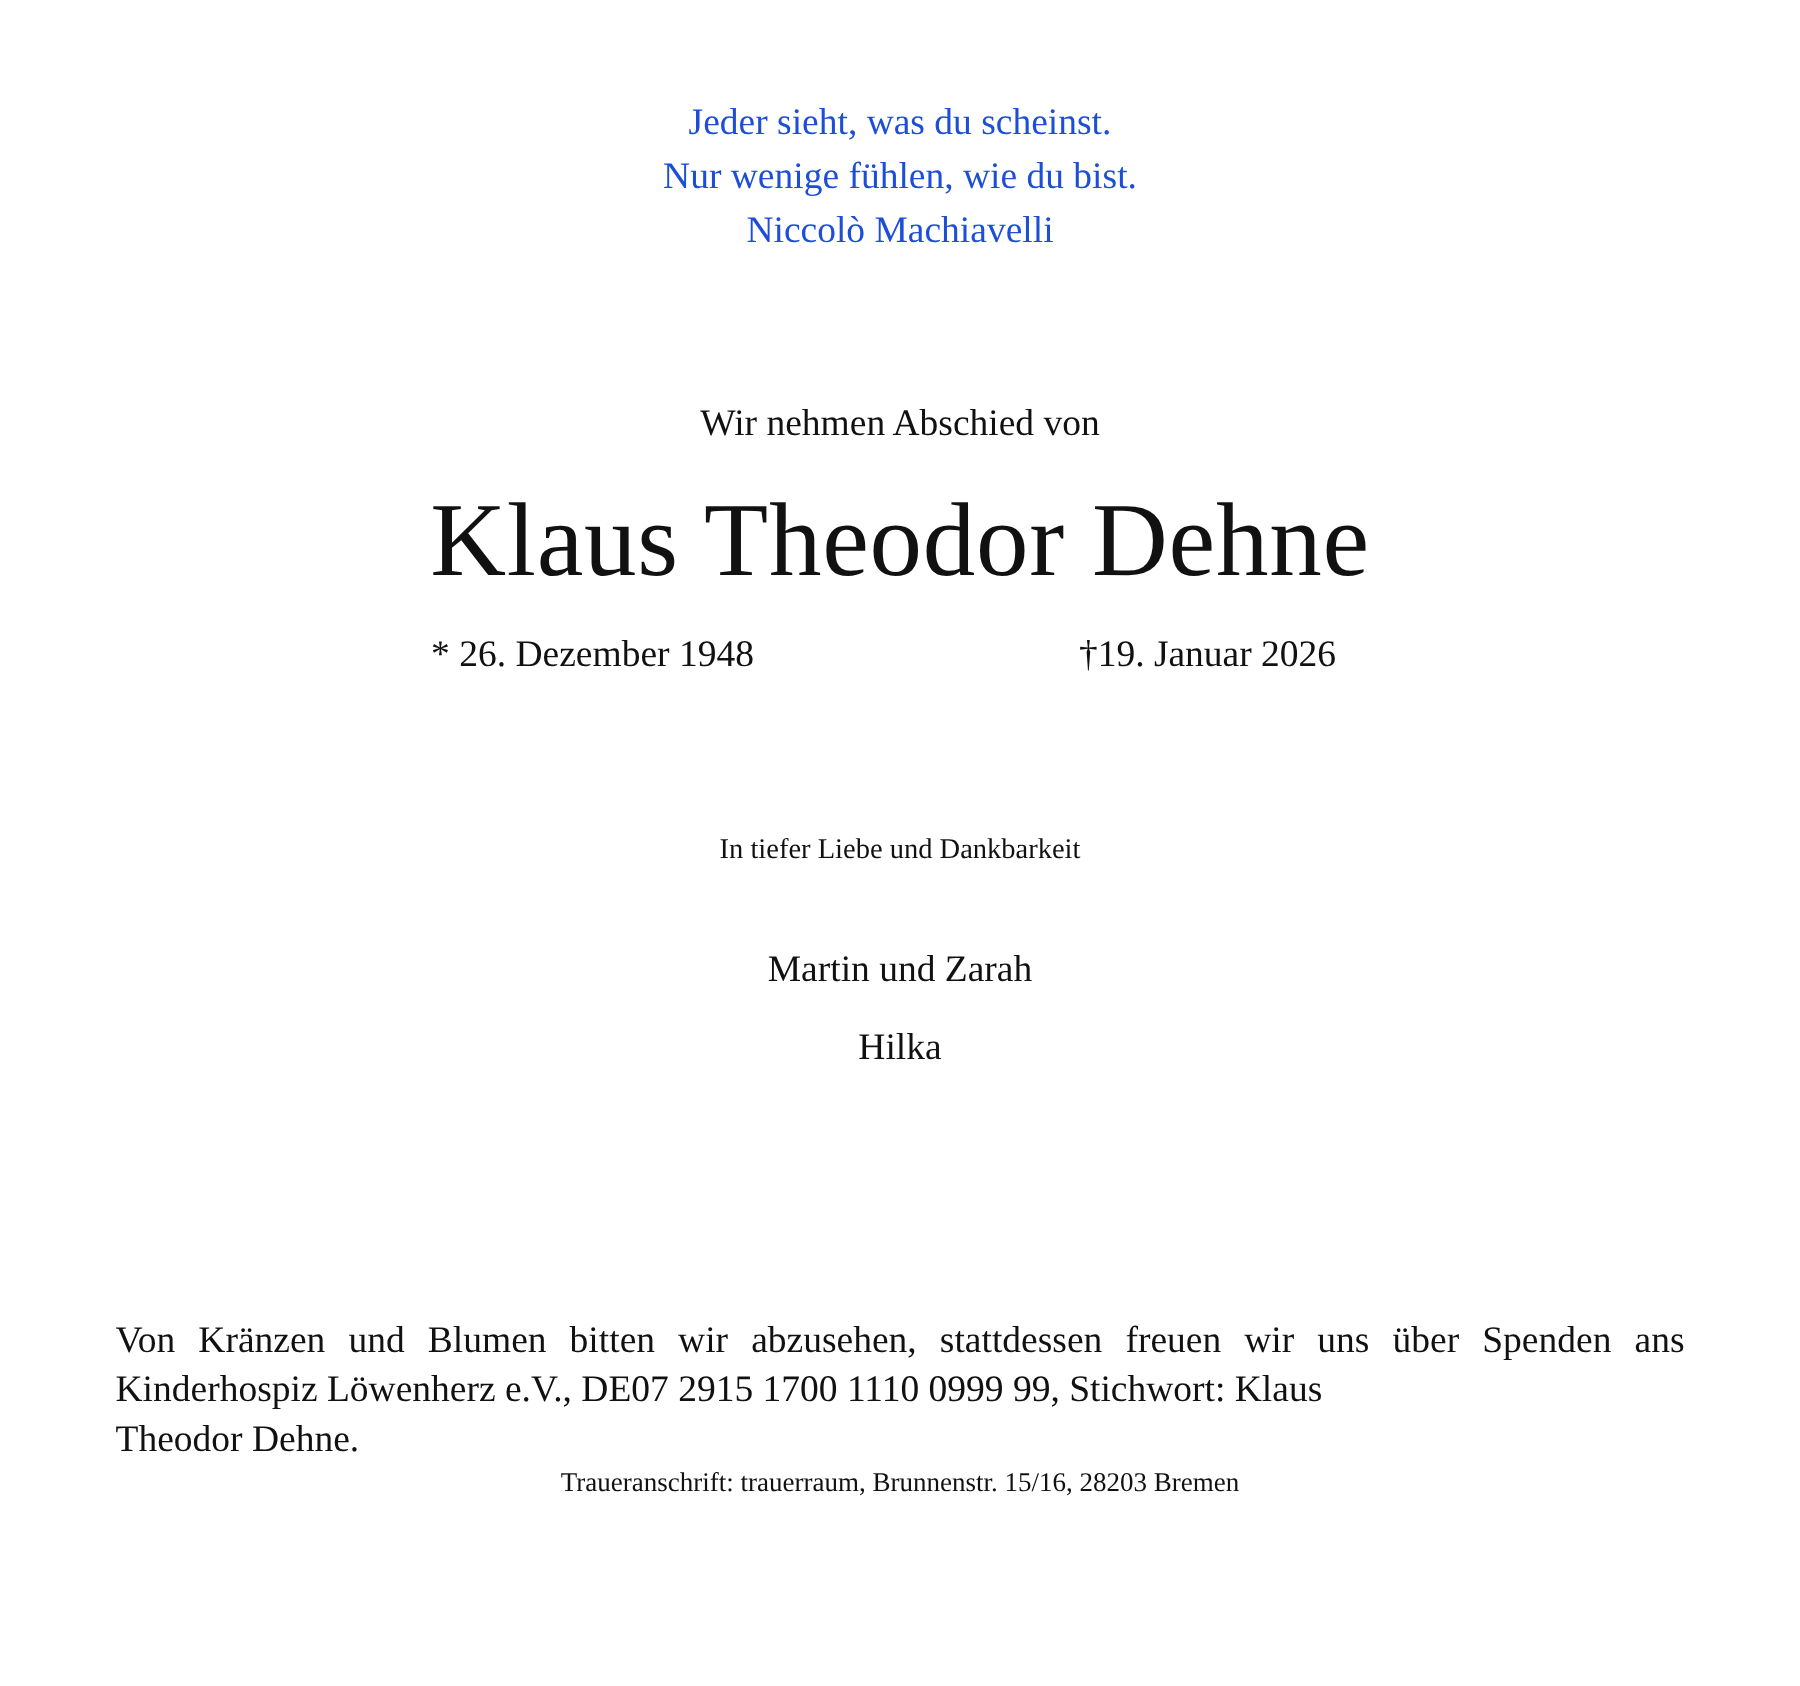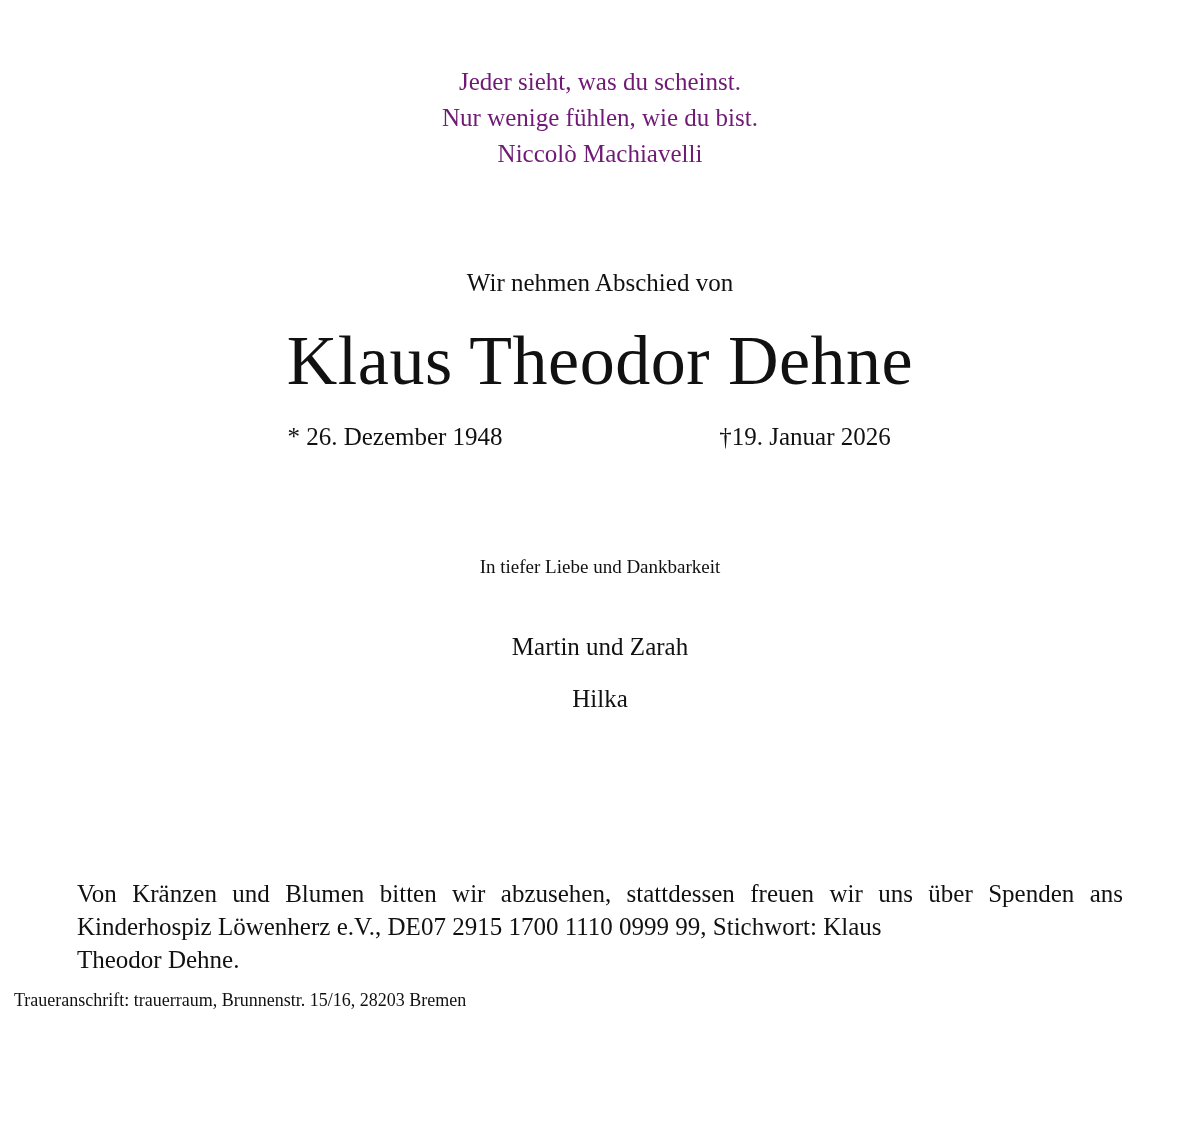--- a/index.html
+++ b/index.html
@@ -32,21 +32,21 @@
     background: #ffffff;
     box-sizing: border-box;
   }
 
   
   .quote {
     text-align: center;
     margin-top: 52px;
     font-size: 25px;
     line-height: 36px;
-    color: #701a75;
+    color: #1d4ed8;
   }
   .quote .line {
     display: block;
   }
   .quote .author {
     display: block;
   }
 
   
   .intro {
@@ -114,21 +114,22 @@
   .details p {
     margin: 0;
   }
   .details p.last-para {
     text-align: justify;
   }
   .details p:last-child {
     text-align: left;
   }
   .address {
-    margin-top: 12px;
+    text-align: center;
+    margin-top: 0;
     font-size: 18px;
     line-height: 24px;
   }
 </style>
 </head>
 <body>
 
 <div class="page">
   <div class="sheet">
 

